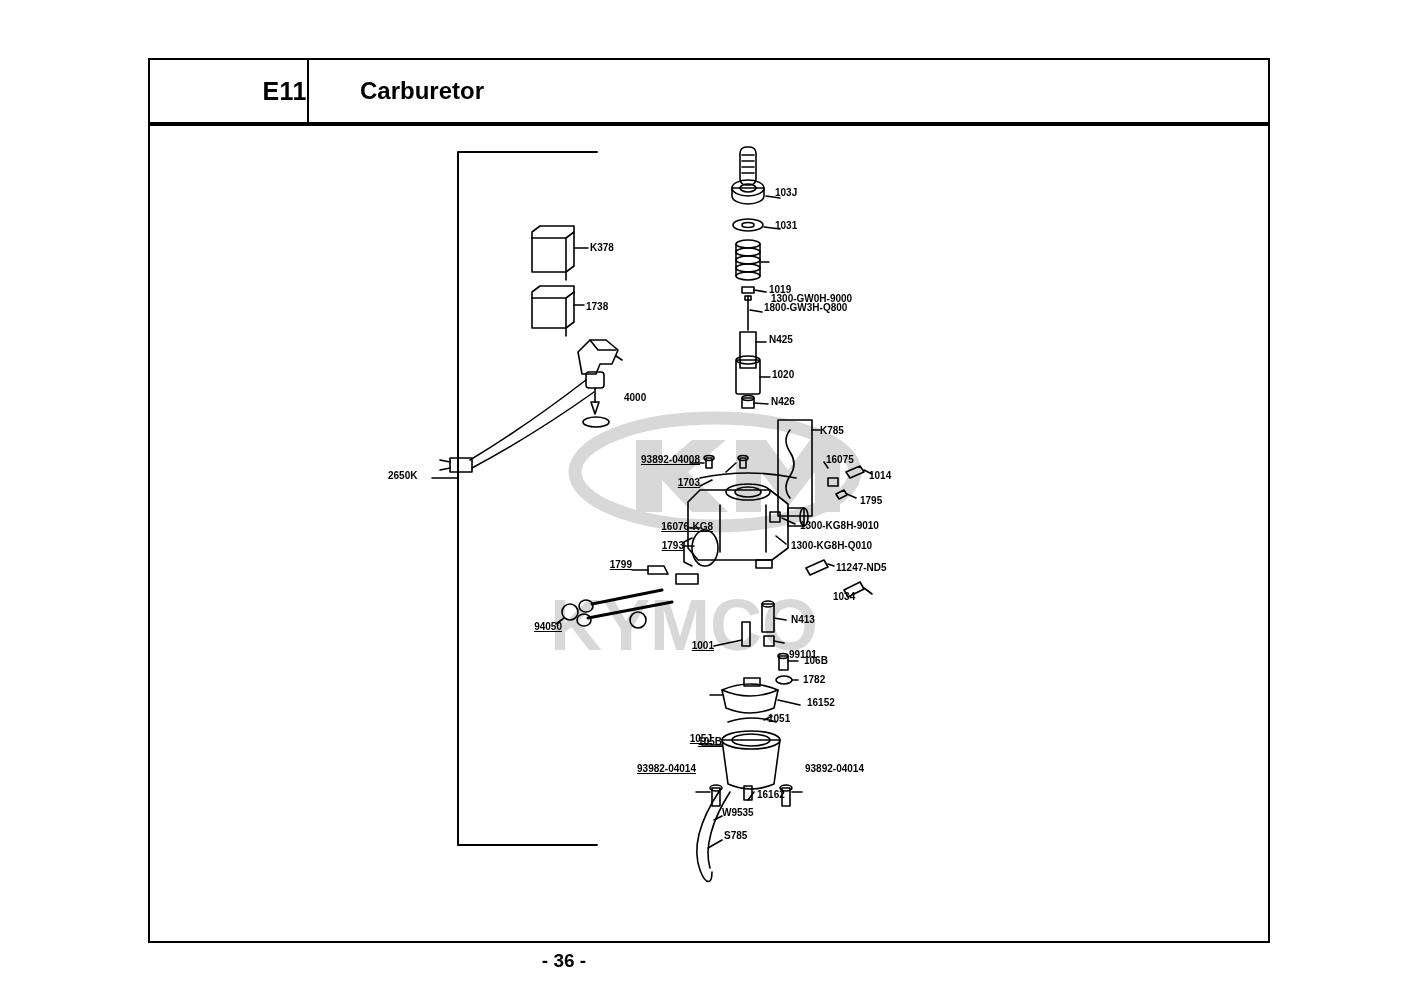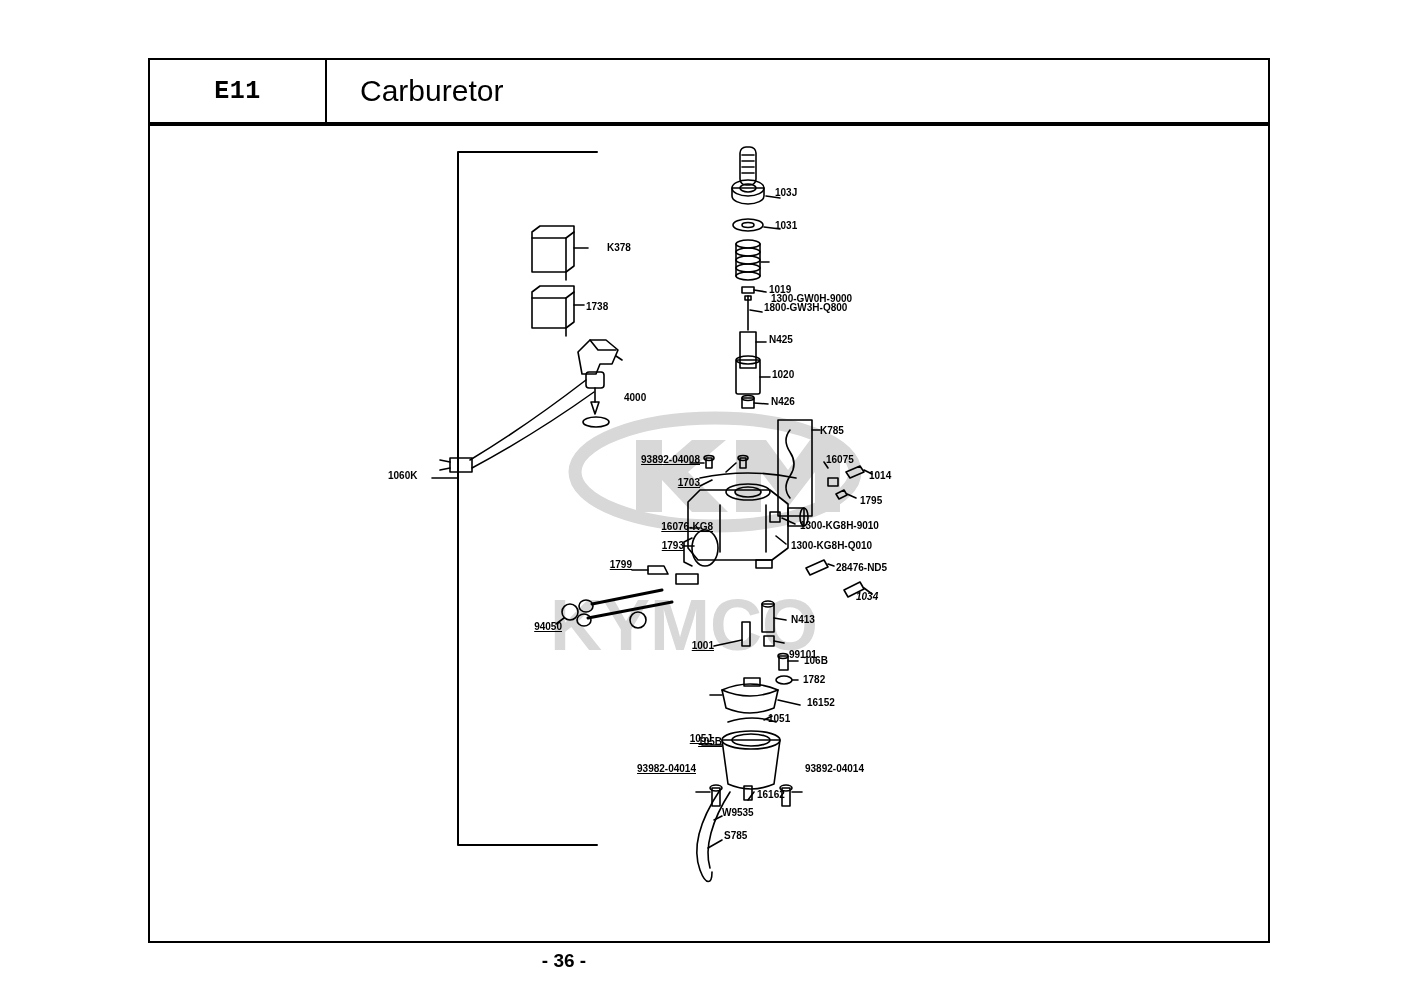--- a/index.html
+++ b/index.html
@@ -16,50 +16,49 @@
     width: 1415px;
     height: 1000px;
     background: #ffffff;
     overflow: hidden;
   }
   
   .code-box {
     position: absolute;
     left: 148px;
     top: 58px;
-    width: 179px;
+    width: 161px;
     height: 66px;
     border: 2px solid #000;
     box-sizing: border-box;
     display: flex;
     align-items: center;
-    justify-content: center;
-    font-family: Liberation Mono, monospace;
+    justify-content: flex-end;
   }
   .code-box span {
     font-size: 25px;
     font-weight: bold;
     letter-spacing: 0.5px;
   }
   .title-box {
     position: absolute;
     left: 309px;
     top: 58px;
     width: 961px;
     height: 66px;
     border: 2px solid #000;
     border-left: none;
     box-sizing: border-box;
     display: flex;
     align-items: center;
     padding-left: 51px;
   }
   .title-box span {
-    font-size: 30px;
-    font-weight: normal;
+    font-size: 24px;
+    font-weight: bold;
     text-align: center;
   }
   
   .main-frame {
     position: absolute;
     left: 148px;
     top: 124px;
     width: 1122px;
     height: 819px;
     border: 2px solid #000;
@@ -312,41 +311,41 @@
   <div>
     <div class="lbl" style="left:775px;  top:188px;">103J</div>
     <div class="lbl" style="left:775px;  top:221px;">1031</div>
     <div class="lbl" style="left:771px;  top:253px;margin-top:41px;">1300-GW0H-9000</div>
     <div class="lbl" style="left:769px;  top:285px;">1019</div>
     <div class="lbl" style="left:764px;  top:303px;">1800-GW3H-Q800</div>
     <div class="lbl" style="left:769px;  top:335px;">N425</div>
     <div class="lbl" style="left:772px;  top:370px;">1020</div>
     <div class="lbl" style="left:771px;  top:397px;">N426</div>
 
-    <div class="lbl" style="left:607px;  top:243px;">K378</div>
+    <div class="lbl" style="left:590px;  top:243px;">K378</div>
     <div class="lbl" style="left:586px;  top:302px;">1738</div>
     <div class="lbl" style="left:624px;  top:358px;margin-top:35px;">4000</div>
 
-    <div class="lbl" style="left:388px;  top:471px;">1060K</div>
+    <div class="lbl" style="left:388px;  top:471px;">2650K</div>
 
     <div class="lbl" style="left:820px;  top:426px;">K785</div>
     <div class="lbl" style="left:826px;  top:455px;">16075</div>
     <div class="lbl" style="left:869px;  top:471px;">1014</div>
     <div class="lbl" style="left:860px;  top:496px;">1795</div>
 
     <div class="lbl right" style="left:700px; top:455px;">93892-04008</div>
     <div class="lbl right" style="left:700px; top:478px;">1703</div>
 
     <div class="lbl right" style="left:713px; top:522px;">16076-KG8</div>
     <div class="lbl right" style="left:684px; top:541px;">1793</div>
 
     <div class="lbl" style="left:800px;  top:521px;">1300-KG8H-9010</div>
     <div class="lbl" style="left:791px;  top:541px;">1300-KG8H-Q010</div>
-    <div class="lbl" style="left:836px;  top:563px;">28476-ND5</div>
-    <div class="lbl" style="left:856px;  top:592px;font-style:italic;">1034</div>
+    <div class="lbl" style="left:836px;  top:563px;">11247-ND5</div>
+    <div class="lbl" style="left:833px;  top:592px;">1034</div>
 
     <div class="lbl right" style="left:632px; top:560px;">1799</div>
     <div class="lbl right" style="left:562px; top:622px;">94050</div>
 
     <div class="lbl" style="left:791px;  top:615px;">N413</div>
     <div class="lbl" style="left:789px;  top:638px;margin-top:12px;">99101</div>
     <div class="lbl right" style="left:714px; top:641px;">1001</div>
     <div class="lbl" style="left:804px;  top:656px;">106B</div>
     <div class="lbl" style="left:803px;  top:675px;">1782</div>
     <div class="lbl right" style="left:722px; top:689px;margin-top:48px;">105B</div>

